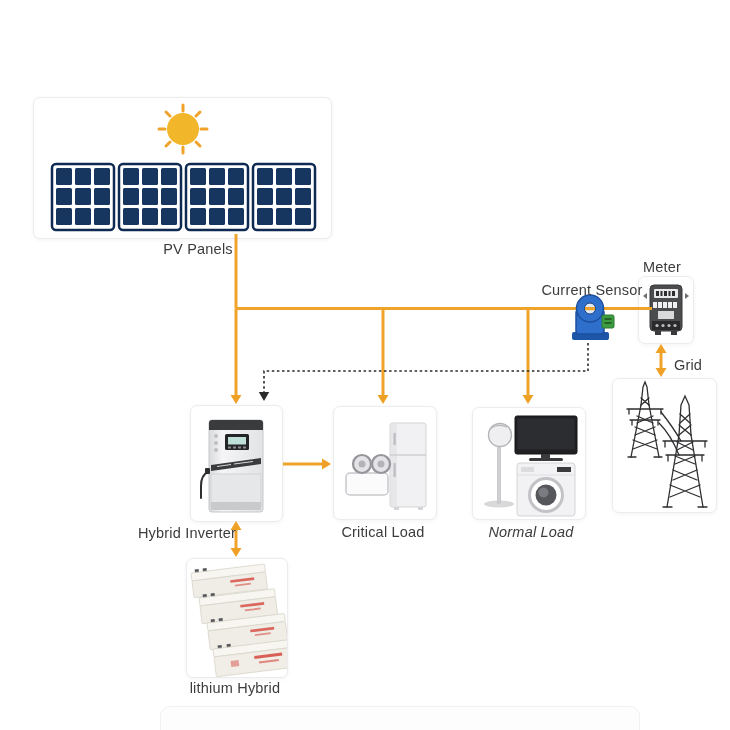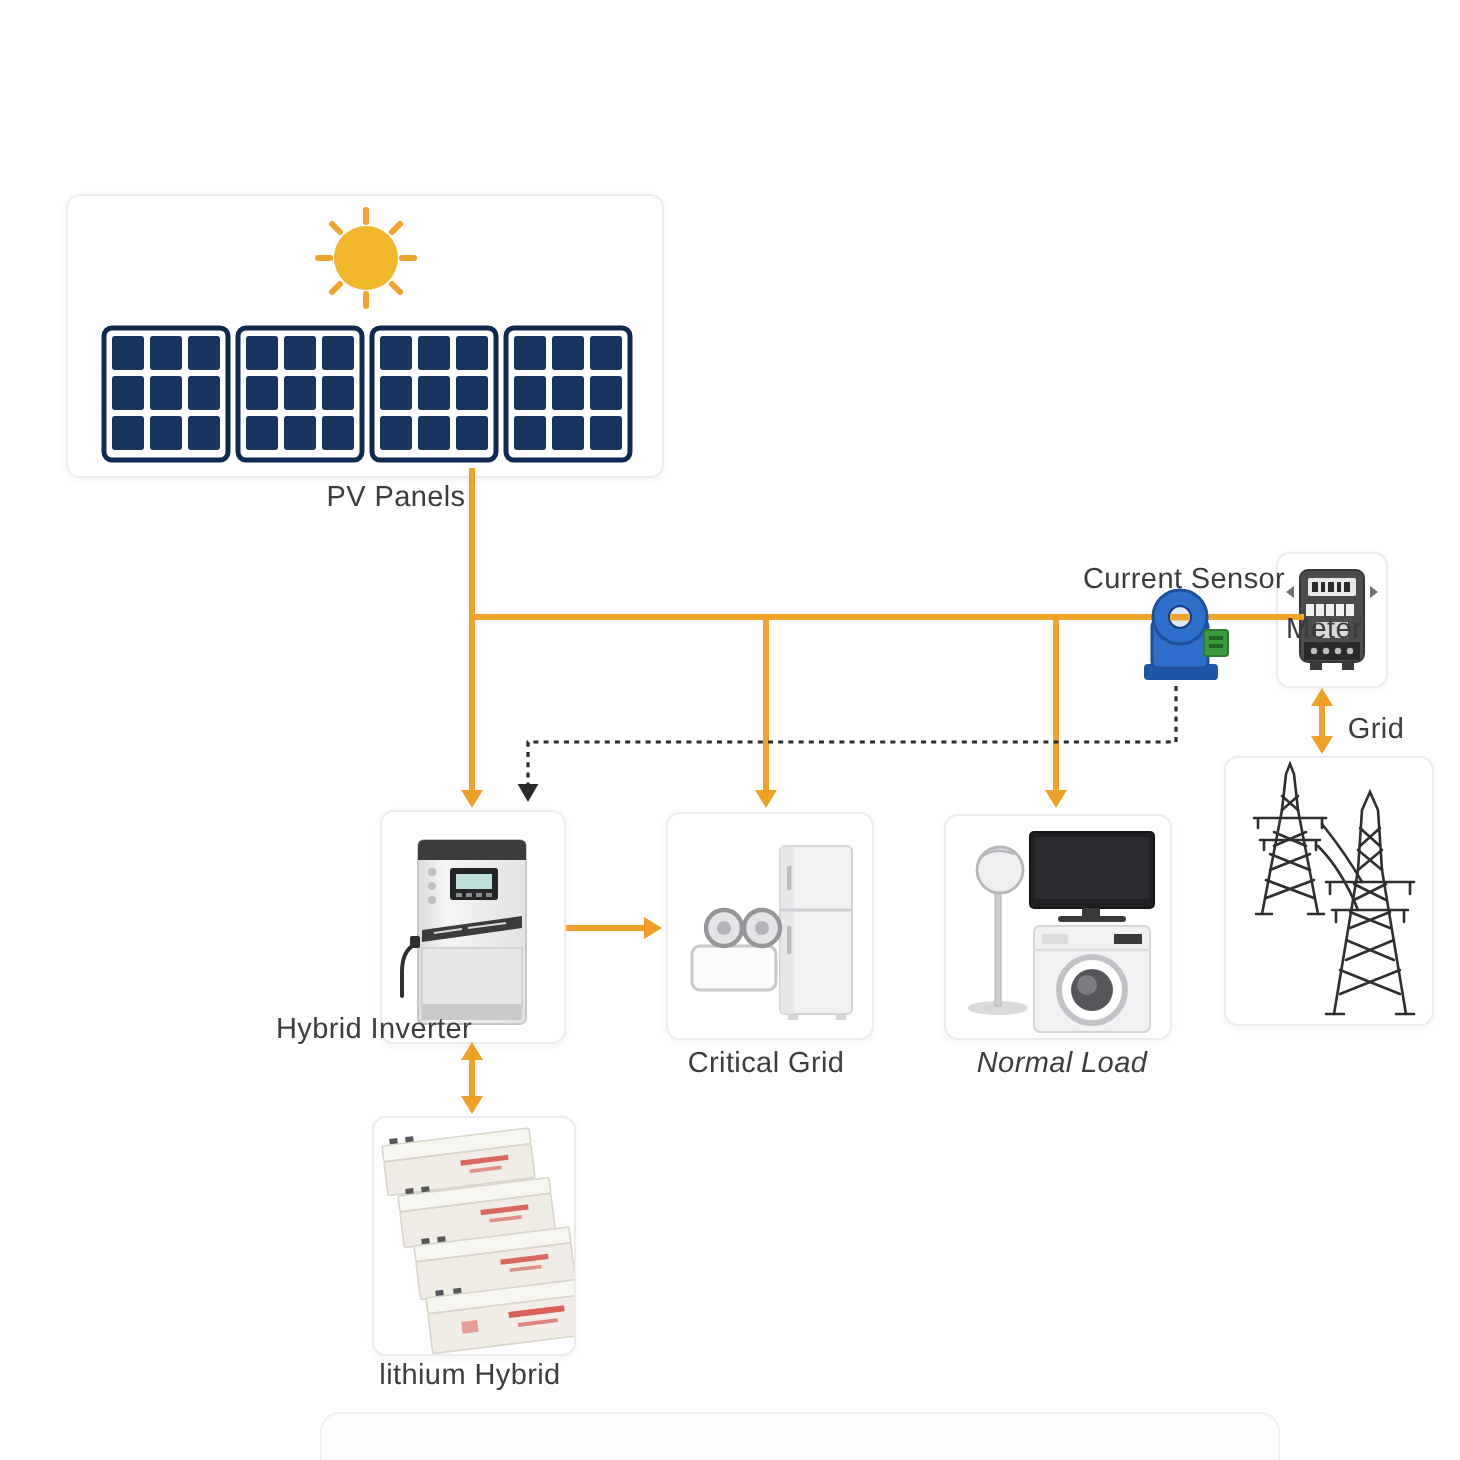--- a/index.html
+++ b/index.html
@@ -322,20 +322,20 @@
     <circle cx="24" cy="26.5" r="5.5" fill="#dfe8f6" stroke="#163e7e" stroke-width="1"></circle>
     <rect x="19" y="25" width="10" height="3.2" fill="#F0A32B"></rect>
     <rect x="36" y="33" width="12" height="13" rx="1.5" fill="#3E9C40" stroke="#2e7a30"></rect>
     <rect x="38.5" y="36" width="7" height="2" fill="#256325"></rect>
     <rect x="38.5" y="40" width="7" height="2" fill="#256325"></rect>
     <path d="M38,52 l4,6 h-8 z" fill="#1D55A8"></path>
   </svg>
 
   <span class="lbl" style="left:198px;top:241px;">PV Panels</span>
   <span class="lbl" style="left:592px;top:282px;">Current Sensor</span>
-  <span class="lbl" style="left:662px;top:259px;margin-top:48px;">Meter</span>
+  <span class="lbl" style="left:662px;top:259px;">Meter</span>
   <span class="lbl" style="left:688px;top:357px;">Grid</span>
-  <span class="lbl" style="left:187px;top:507px;">Hybrid Inverter</span>
-  <span class="lbl" style="left:383px;top:524px;">Critical Grid</span>
+  <span class="lbl" style="left:187px;top:525px;">Hybrid Inverter</span>
+  <span class="lbl" style="left:383px;top:524px;">Critical Load</span>
   <span class="lbl" style="left:531px;top:524px;font-style:italic;">Normal Load</span>
   <span class="lbl" style="left:235px;top:680px;">lithium Hybrid</span>
 
 </div>
 
 </body></html>

